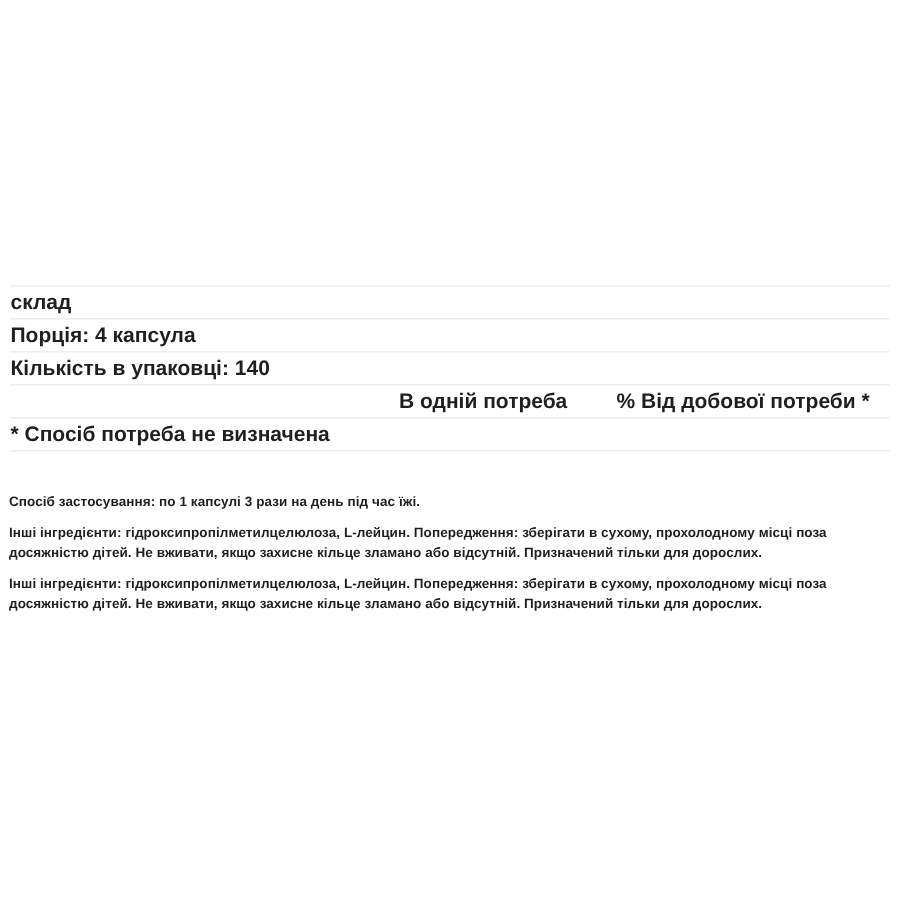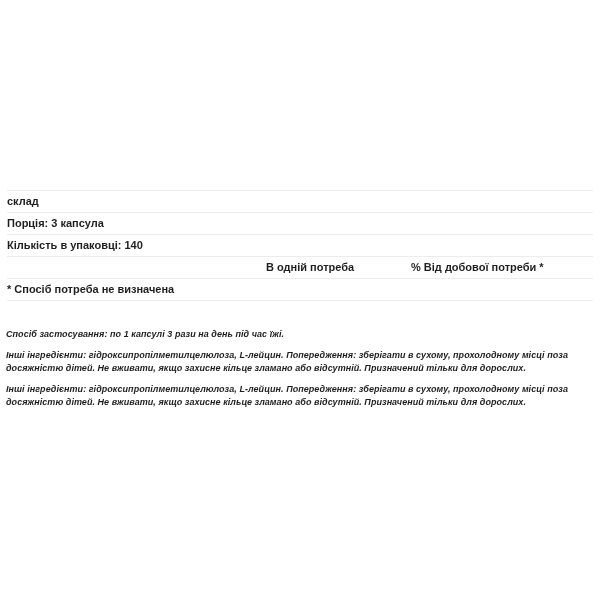--- a/index.html
+++ b/index.html
@@ -19,54 +19,53 @@
     position: absolute;
     left: 7px;
     top: 190px;
     width: 586px;
     border-top: 1px solid #ececec;
   }
   .row {
     position: relative;
     height: 21px;
     border-bottom: 1px solid #ececec;
-    font-size: 11px;
+    font-size: 14px;
     font-weight: 700;
     line-height: 21px;
     white-space: nowrap;
   }
   .row .c1 { position: absolute; left: 0; }
   .row .c2 { position: absolute; left: 259px; }
   .row .c3 { position: absolute; left: 384px; margin-left: 20px; }
   .paras {
     position: absolute;
     left: 6px;
     top: 328px;
     width: 590px;
     font-size: 9px;
     font-weight: 700;
     line-height: 13px;
     color: #1f1f1f;
   }
   .paras p {
     margin: 0 0 8px 0;
     letter-spacing: 0.05px;
-    font-style: italic;
   }
   .paras p.usage { margin-bottom: 8px; }
 </style>
 </head>
 <body>
 
 <div class="facts">
   <div class="row">
     <span class="c1">склад</span>
   </div>
   <div class="row">
-    <span class="c1">Порція: 3 капсула</span>
+    <span class="c1">Порція: 4 капсула</span>
   </div>
   <div class="row">
     <span class="c1">Кількість в упаковці: 140</span>
   </div>
   <div class="row">
     <span class="c1"></span>
     <span class="c2">В одній потреба</span>
     <span class="c3">% Від добової потреби *</span>
   </div>
   <div class="row">

